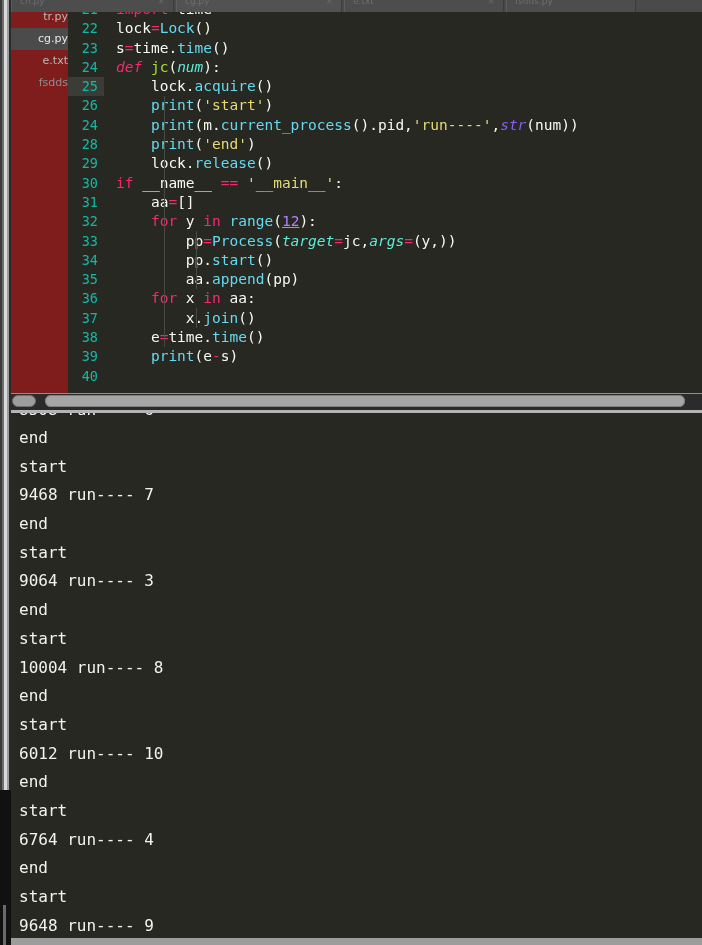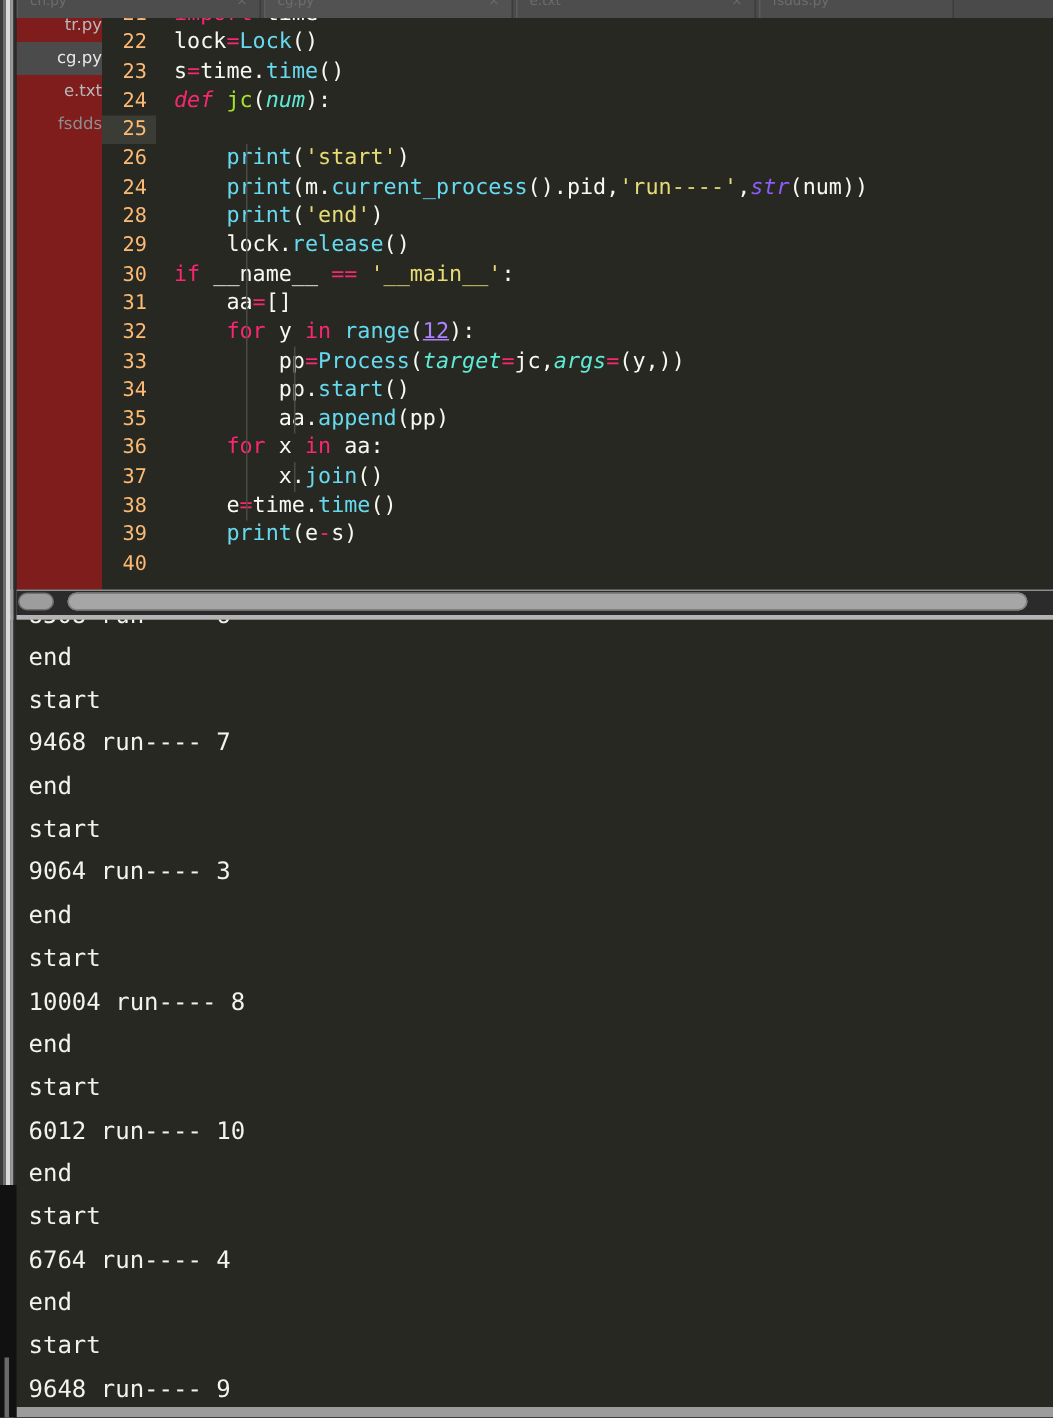--- a/index.html
+++ b/index.html
@@ -144,21 +144,21 @@
   .code-row.cur .gut { background: #3b3c35; }
   .gut {
     position: absolute;
     left: 0px;
     top: 0px;
     width: 36px;
     height: 19.3px;
     text-align: right;
     padding-right: 6px;
     box-sizing: border-box;
-    color: #fdba74;
+    color: #14b8a6;
     font-size: 13.5px;
   }
   .code-txt {
     position: absolute;
     left: 48px;
     top: 0px;
     color: #f8f8f2;
   }
   
   .guide {
@@ -326,21 +326,21 @@
   <div class="editor">
     <div class="guide" style="left:96px; top:96px;  height:116px;"></div>
     <div class="guide" style="left:96px; top:212px; height:135px;"></div>
     <div class="guide" style="left:128px; top:231px; height:58px;"></div>
     <div class="guide" style="left:128px; top:308px; height:20px;"></div>
     <div id="code-lines">
         <div class="code-row"><div class="gut">21</div><div class="code-txt"><span class="k">import </span><span class="pl">time</span></div></div>
         <div class="code-row"><div class="gut">22</div><div class="code-txt"><span class="pl">lock</span><span class="op">=</span><span class="cls">Lock</span><span class="pl">()</span></div></div>
         <div class="code-row"><div class="gut">23</div><div class="code-txt"><span class="pl">s</span><span class="op">=</span><span class="pl">time.</span><span class="cls">time</span><span class="pl">()</span></div></div>
         <div class="code-row"><div class="gut">24</div><div class="code-txt"><span class="kw">def </span><span class="fn">jc</span><span class="pl">(</span><span class="par">num</span><span class="pl">):</span></div></div>
-        <div class="code-row cur"><div class="gut">25</div></div>
+        <div class="code-row cur"><div class="gut">25</div><div class="code-txt"><span class="pl">    lock.</span><span class="cls">acquire</span><span class="pl">()</span></div></div>
         <div class="code-row"><div class="gut">26</div><div class="code-txt"><span class="pl">    </span><span class="cls">print</span><span class="pl">(</span><span class="str">'start'</span><span class="pl">)</span></div></div>
         <div class="code-row"><div class="gut">24</div><div class="code-txt"><span class="pl">    </span><span class="cls">print</span><span class="pl">(m.</span><span class="cls">current_process</span><span class="pl">().pid,</span><span class="str">'run----'</span><span class="pl">,</span><span class="clsI">str</span><span class="pl">(num))</span></div></div>
         <div class="code-row"><div class="gut">28</div><div class="code-txt"><span class="pl">    </span><span class="cls">print</span><span class="pl">(</span><span class="str">'end'</span><span class="pl">)</span></div></div>
         <div class="code-row"><div class="gut">29</div><div class="code-txt"><span class="pl">    lock.</span><span class="cls">release</span><span class="pl">()</span></div></div>
         <div class="code-row"><div class="gut">30</div><div class="code-txt"><span class="k">if </span><span class="pl">__name__ </span><span class="op">==</span><span class="pl"> </span><span class="str">'__main__'</span><span class="pl">:</span></div></div>
         <div class="code-row"><div class="gut">31</div><div class="code-txt"><span class="pl">    aa</span><span class="op">=</span><span class="pl">[]</span></div></div>
         <div class="code-row"><div class="gut">32</div><div class="code-txt"><span class="pl">    </span><span class="k">for </span><span class="pl">y </span><span class="k">in </span><span class="cls">range</span><span class="pl">(</span><span class="num">12</span><span class="pl">):</span></div></div>
         <div class="code-row"><div class="gut">33</div><div class="code-txt"><span class="pl">        pp</span><span class="op">=</span><span class="cls">Process</span><span class="pl">(</span><span class="par">target</span><span class="op">=</span><span class="pl">jc,</span><span class="par">args</span><span class="op">=</span><span class="pl">(y,))</span></div></div>
         <div class="code-row"><div class="gut">34</div><div class="code-txt"><span class="pl">        pp.</span><span class="cls">start</span><span class="pl">()</span></div></div>
         <div class="code-row"><div class="gut">35</div><div class="code-txt"><span class="pl">        aa.</span><span class="cls">append</span><span class="pl">(pp)</span></div></div>

